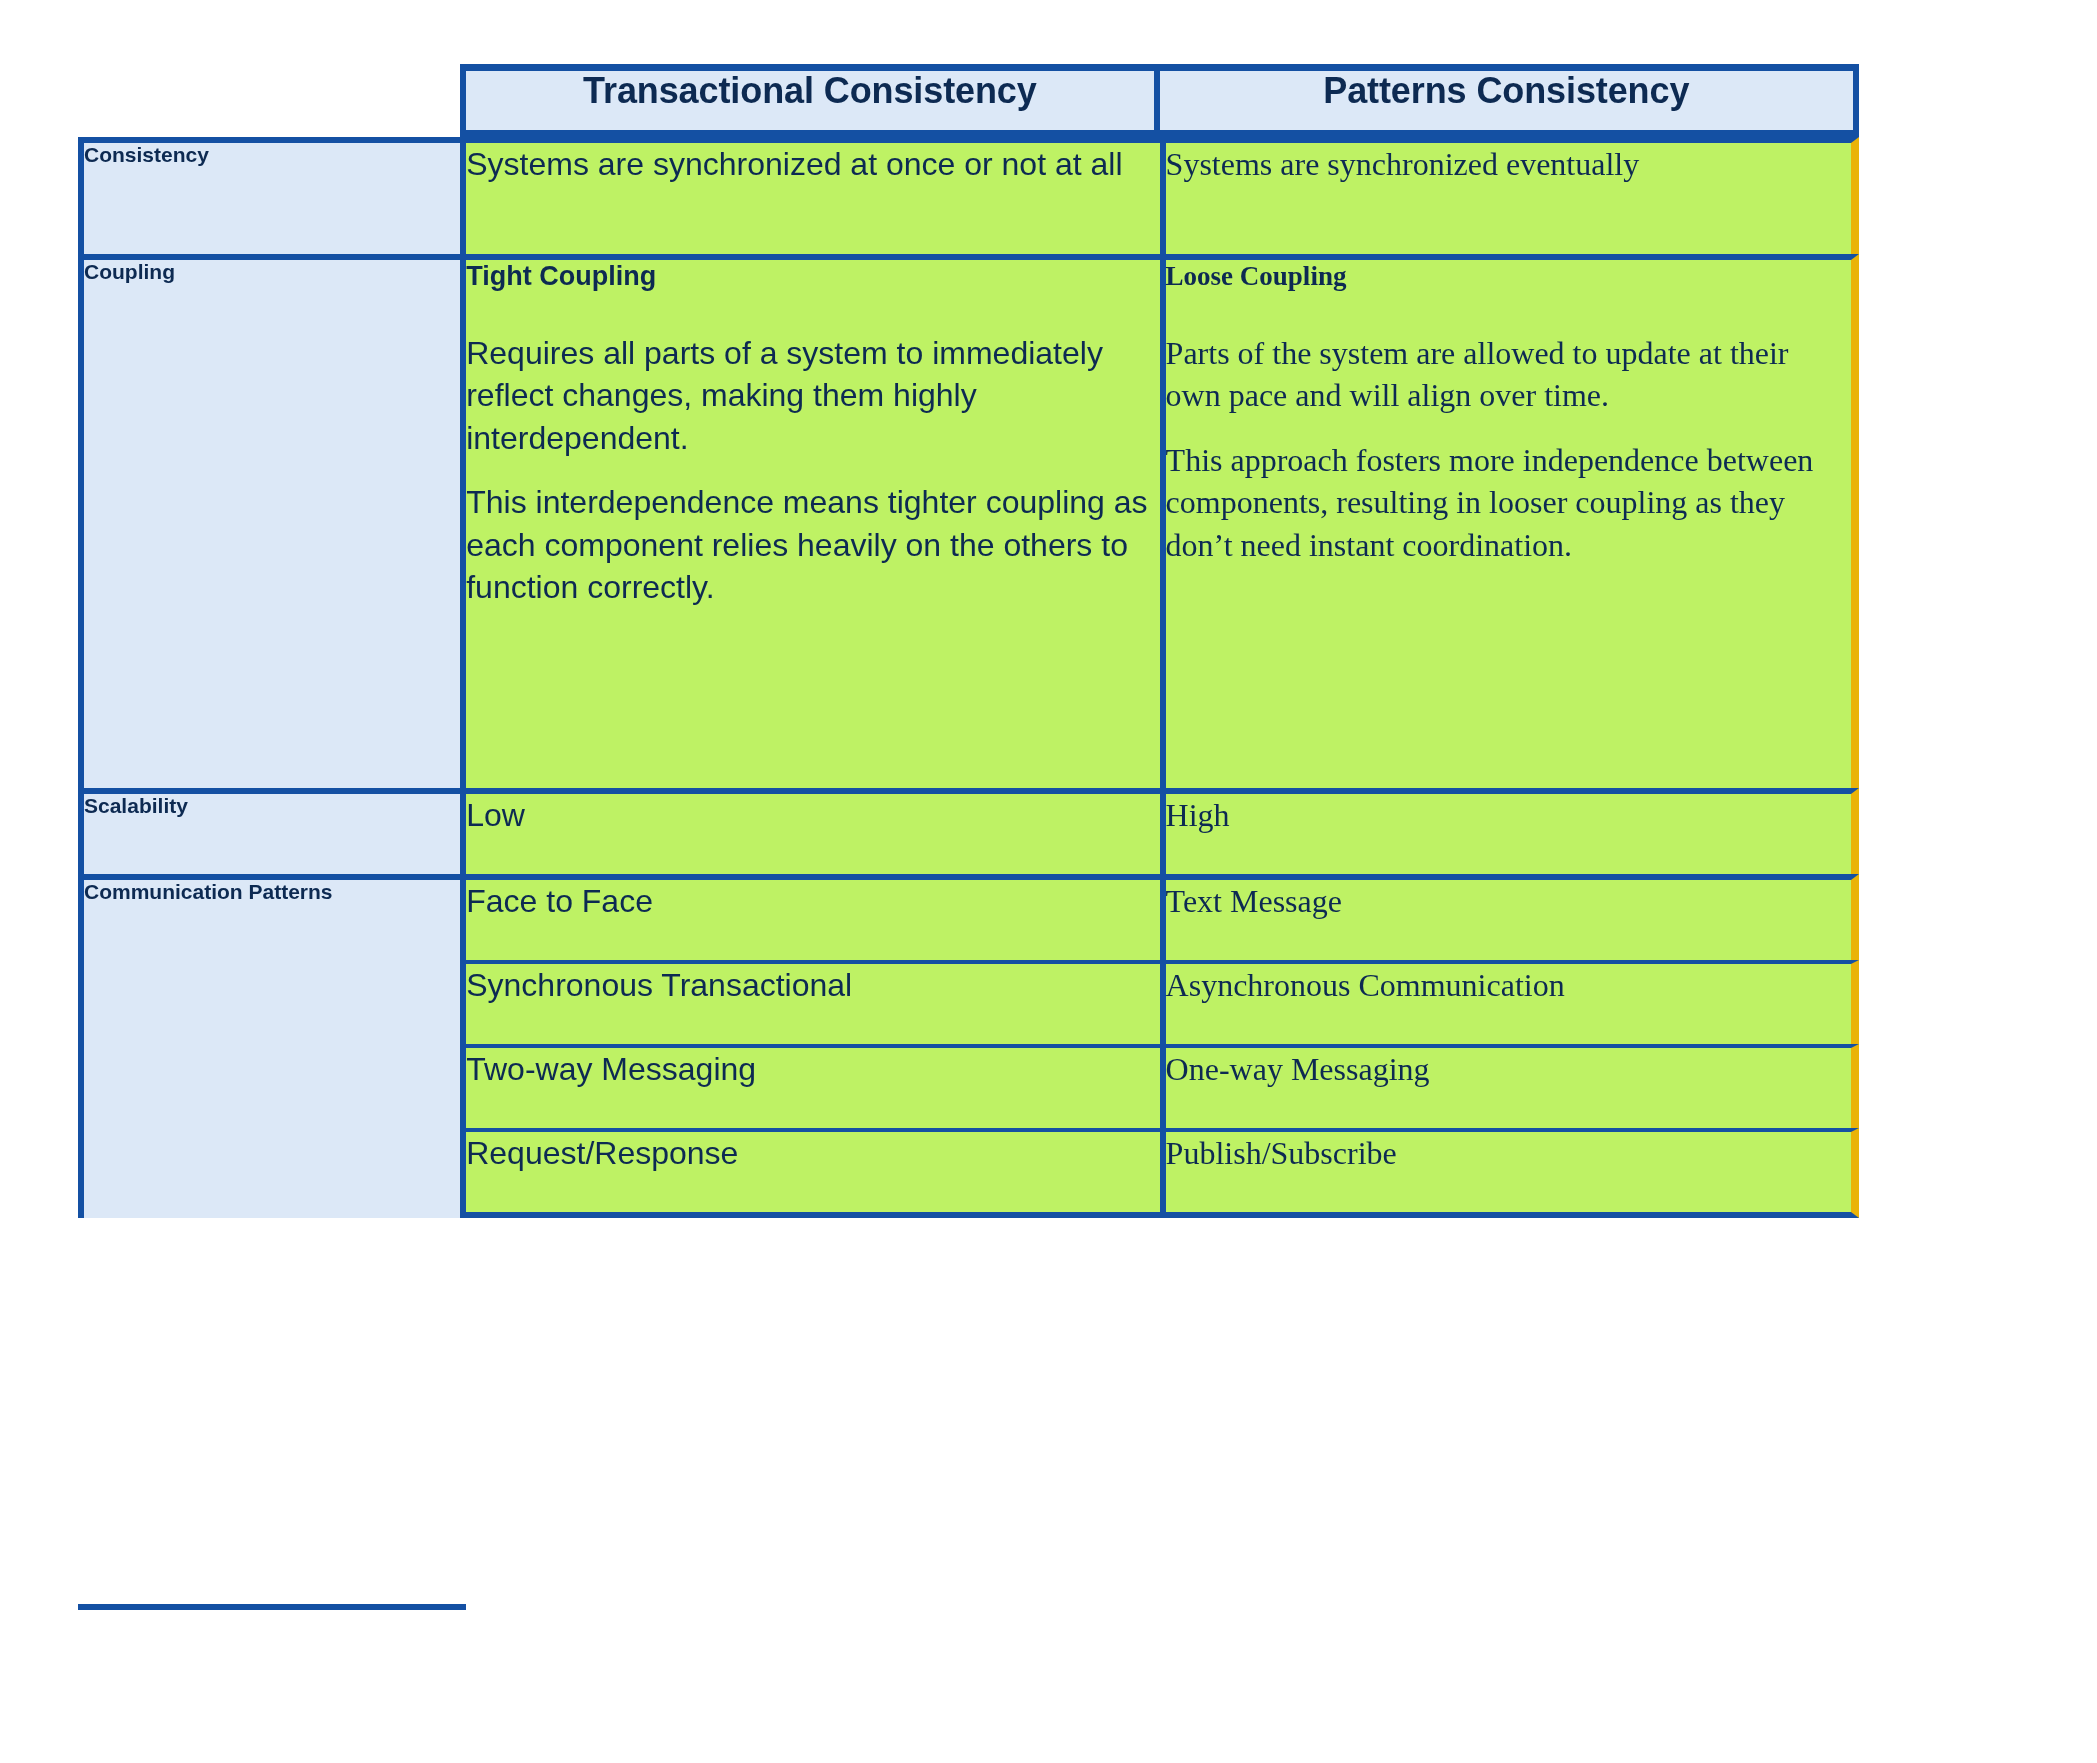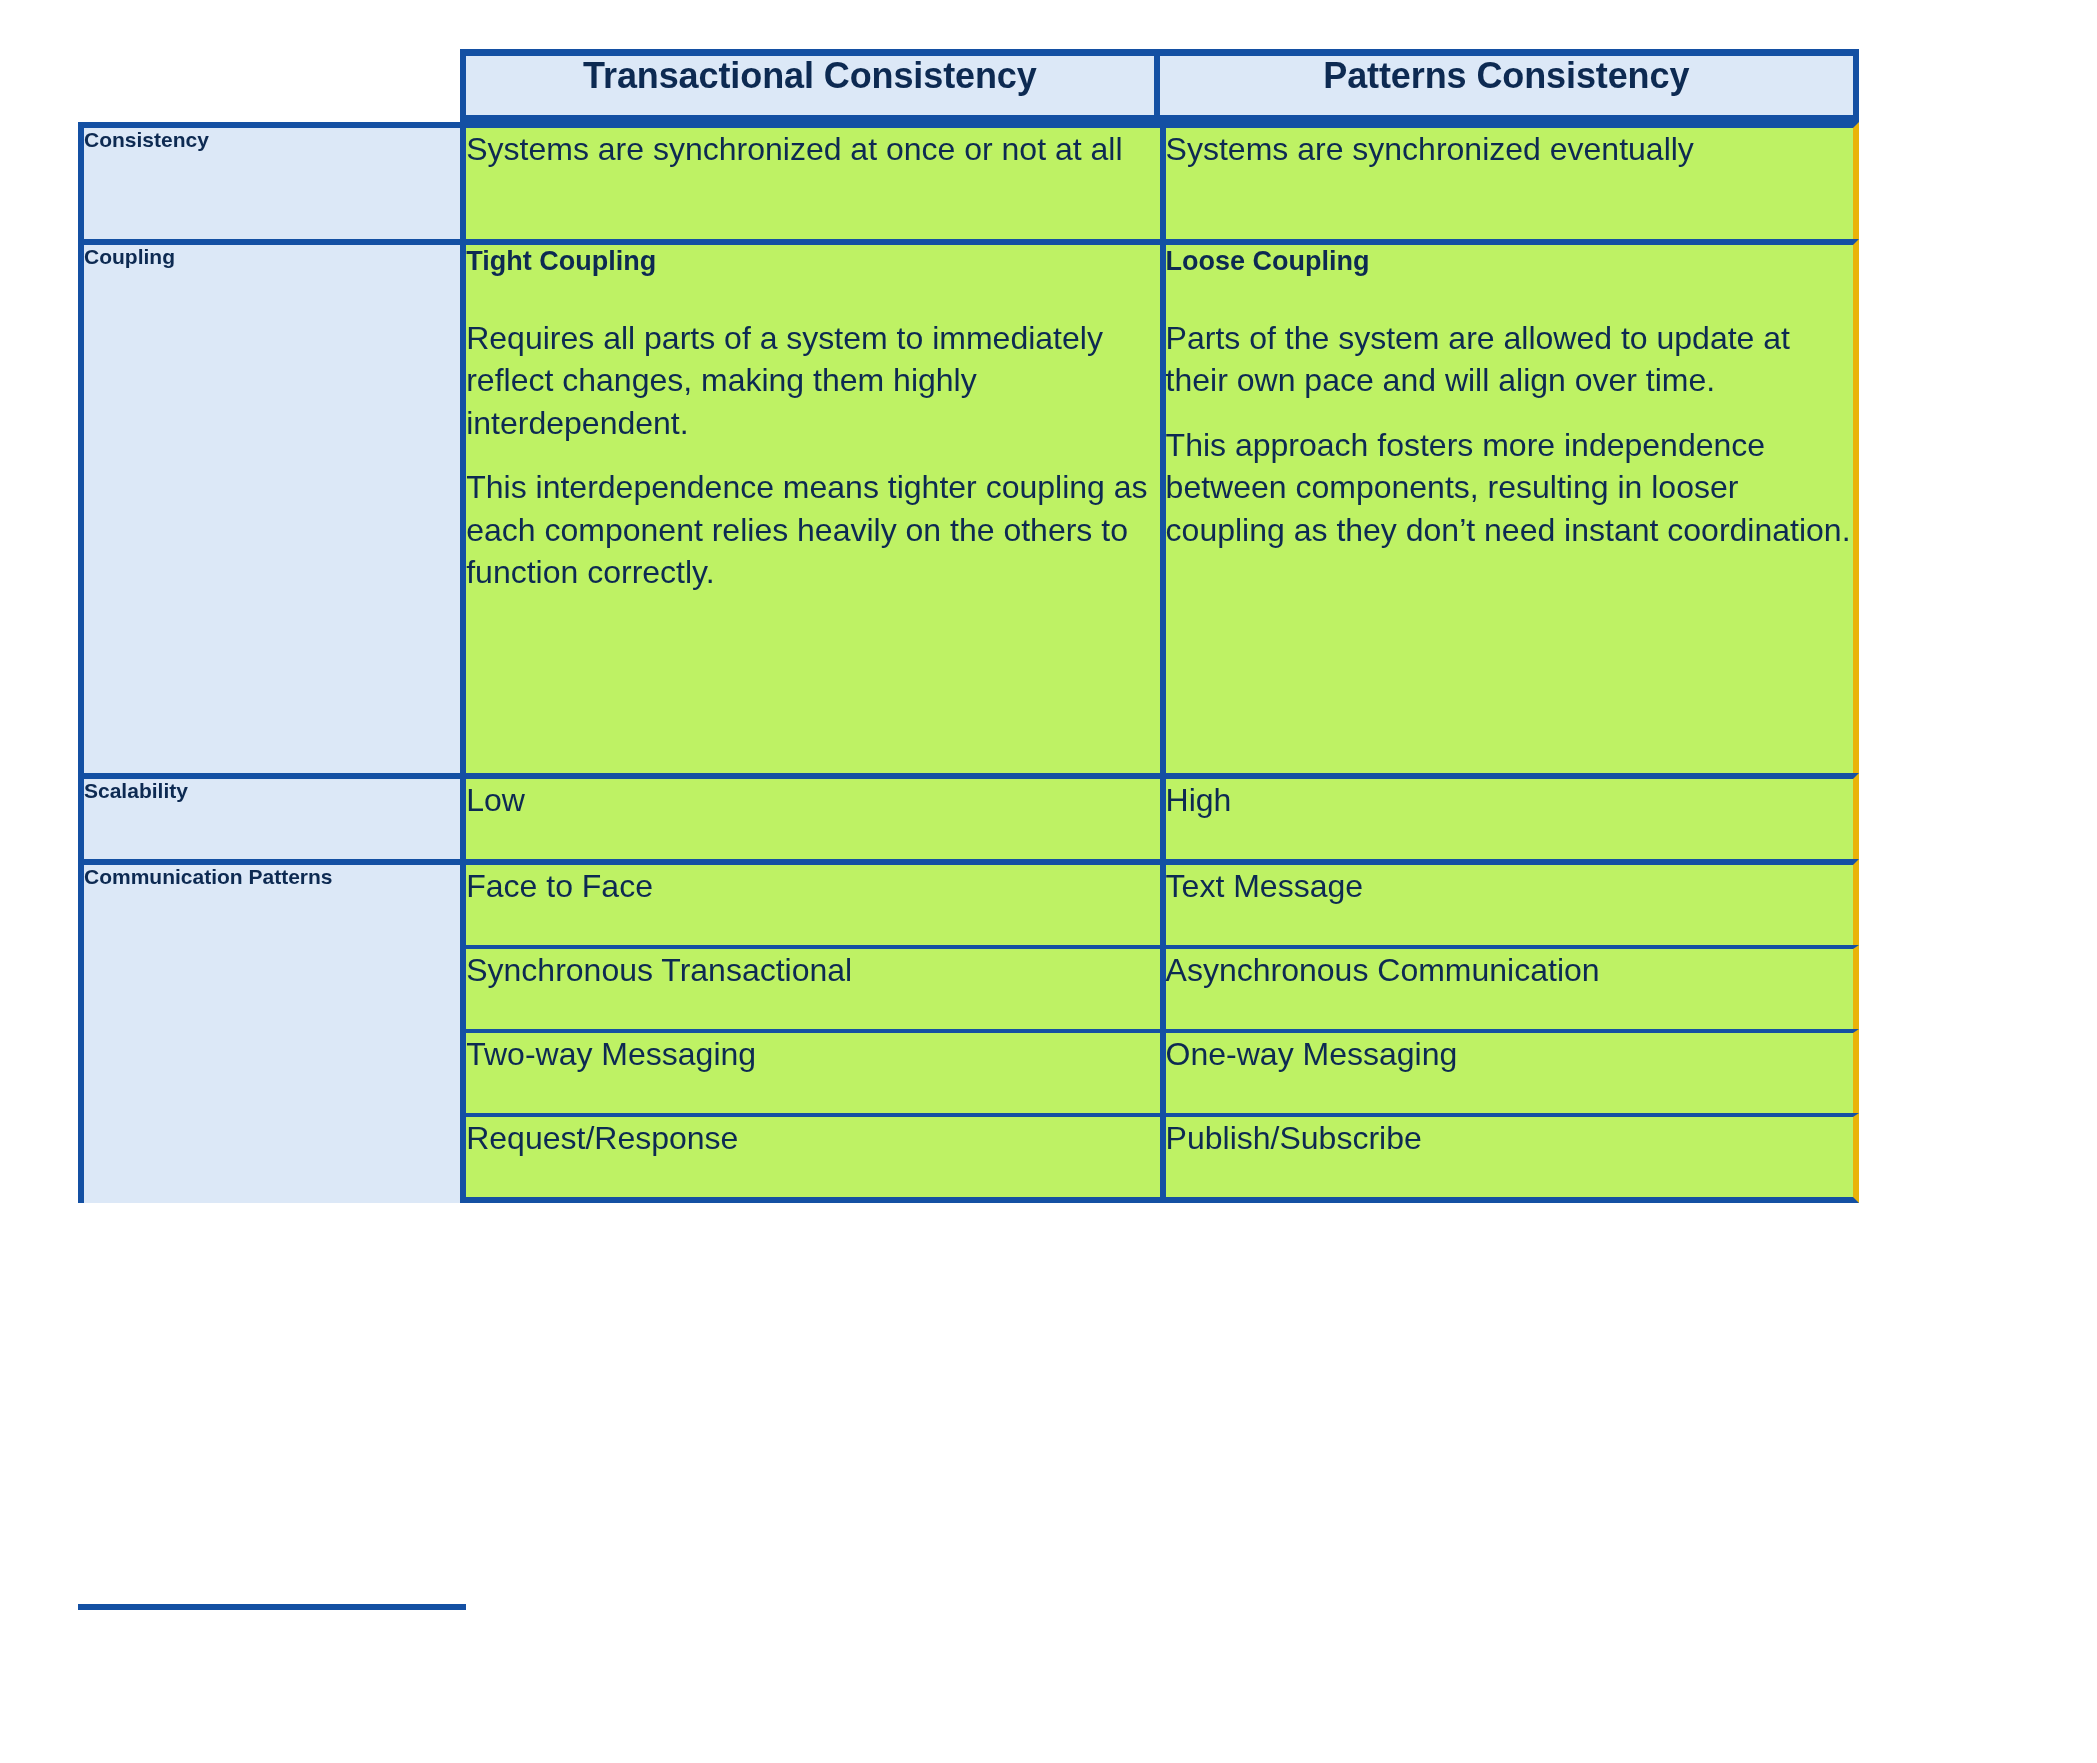--- a/index.html
+++ b/index.html
@@ -19,21 +19,21 @@
     width: 2097px;
     height: 1763px;
     background: #ffffff;
     overflow: hidden;
   }
 
   
   .cmp-table {
     position: absolute;
     left: 78px;
-    top: 49px;
+    top: 64px;
     width: 1781px;
     border-collapse: separate;
     border-spacing: 0;
     table-layout: fixed;
   }
 
   .cmp-table td, .cmp-table th {
     vertical-align: top;
     padding: 0;
     margin: 0;
@@ -83,21 +83,21 @@
     line-height: 1.18;
   }
 
   
   .val {
     background: #bef264;
     border-left: 6px solid #1450a3;
     border-top: 6px solid #1450a3;
     padding: 22px 30px 22px 40px;
   }
-  .val.edge { border-right: 6px solid #eab308; }
+  .val.edge { border-right: 8px solid #eab308; font-family: Liberation Serif, serif; }
   .val.btm  { border-bottom: 6px solid #1450a3; }
 
   
   .val.thin { border-top: 4.5px solid #1450a3; }
   .val-strong {
     font-size: 27px;
     font-weight: 700;
     color: #0d2a52;
     line-height: 1.25;
     margin: 0 0 38px 0;

